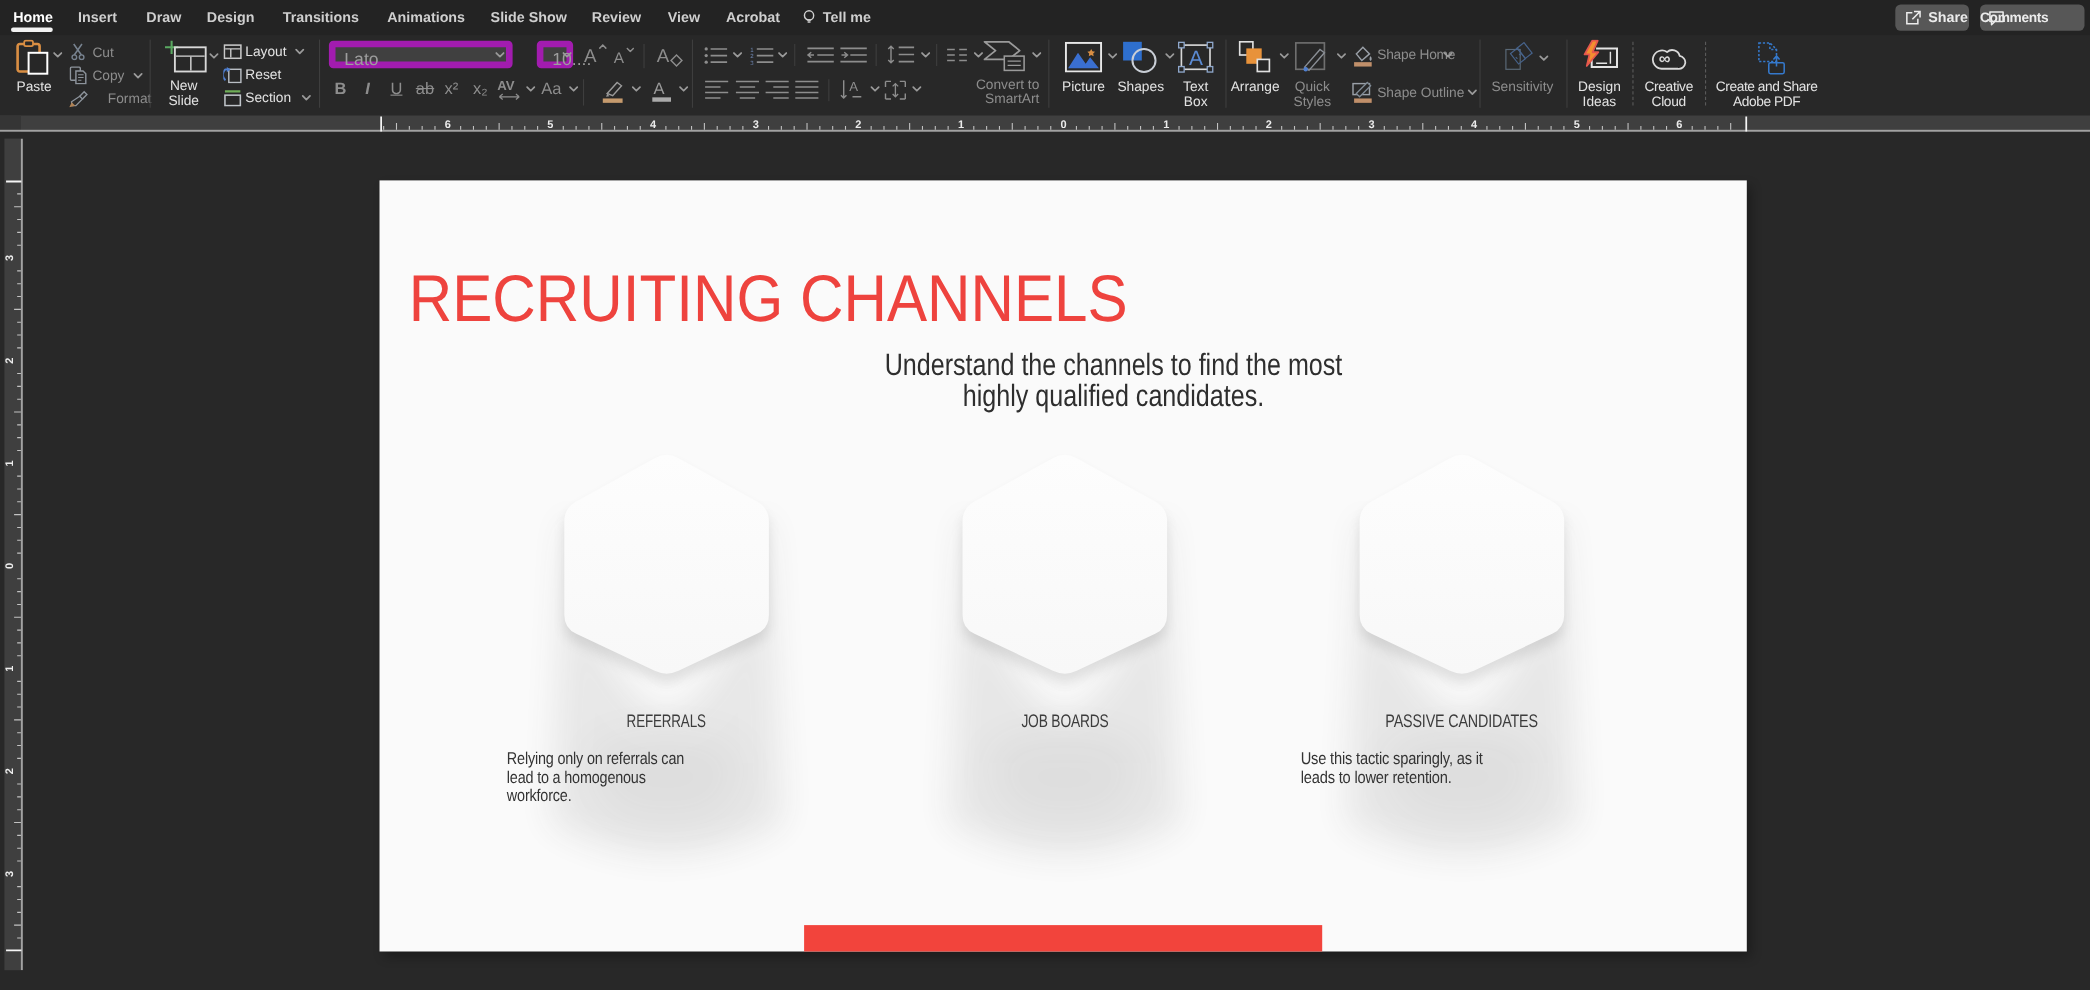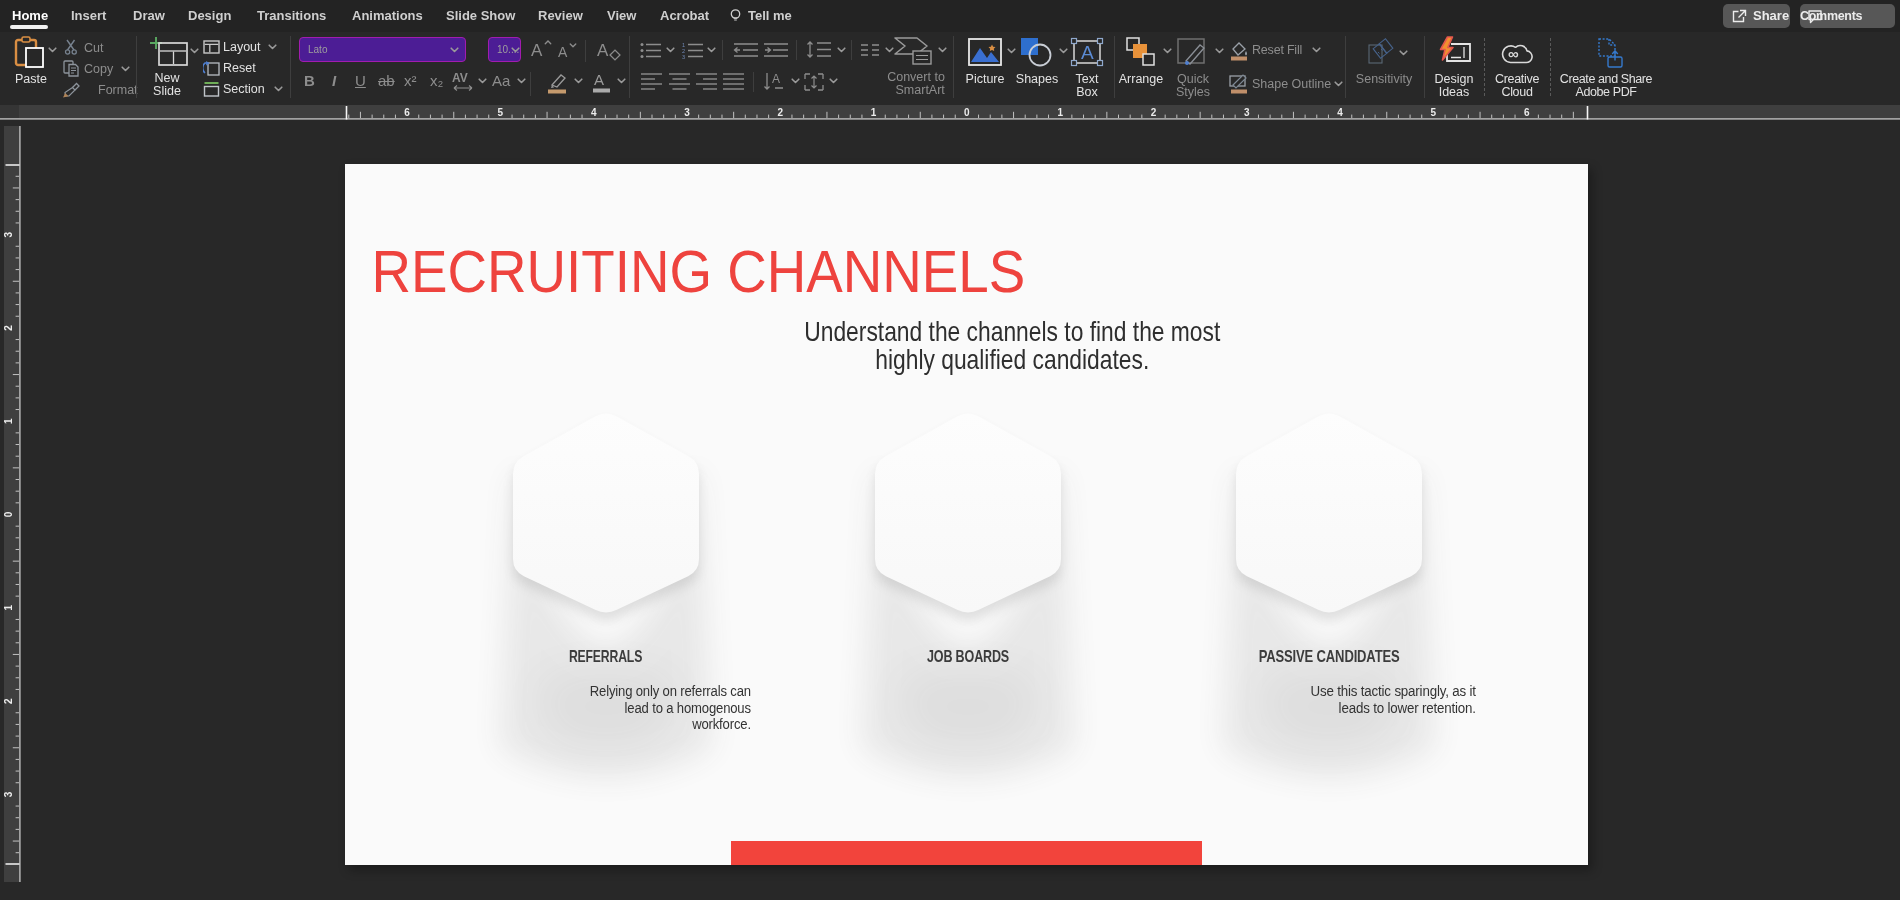--- a/index.html
+++ b/index.html
@@ -7,36 +7,36 @@
 #tabbar{position:absolute;left:0;top:0;width:1900px;height:32px;background:#232323}
 .tab{position:absolute;top:8px;font-size:13px;font-weight:700;color:#cfcfcf;white-space:nowrap;line-height:16px}
 .tab.active{color:#fff}
 #homeline{position:absolute;left:10px;top:25px;width:38px;height:3.5px;border-radius:2px;background:#f2f2f2}
 .tbtn{position:absolute;top:4px;height:24px;background:#575757;border-radius:5px;color:#ececec;
  font-size:13px;font-weight:700;line-height:24px;white-space:nowrap}
 .rdiv{position:absolute;width:1px;background:#3e3e3e}
 .lbl{position:absolute;font-size:12.5px;color:#e2e2e2;line-height:13px;white-space:nowrap}
 .lblc{position:absolute;font-size:12.5px;color:#e2e2e2;line-height:13px;white-space:nowrap;text-align:center;transform:translateX(-50%)}
 .gray{color:#8d8d8d!important}
-.inp{position:absolute;background:#4c1d95;border:1px solid #a21caf;border-radius:4px;
- font-size:10px;color:#9e9e9e;line-height:23px;padding-left:8px}
+.inp{position:absolute;background:#404040;border:6px solid #a21caf;border-radius:4px;
+ font-size:16px;color:#9e9e9e;line-height:23px;padding-left:8px}
 #hruler{position:absolute;left:0;top:105px;width:1900px;height:15px;background:#3f3f3f}
 #hrcorner{position:absolute;left:0;top:105px;width:19px;height:15px;background:#353535}
 #vruler{position:absolute;left:4px;top:126px;width:17px;height:756px;background:#3f3f3f}
 #slide{position:absolute;left:345px;top:164px;width:1243px;height:701px;background:#fafafa;
  box-shadow:4px 5px 10px rgba(0,0,0,0.32)}
 #title{position:absolute;left:0;top:76px;width:1243px;font-size:60px;font-weight:400;
  color:#ee433e;letter-spacing:0;line-height:64px;white-space:nowrap}
 #title span{display:inline-block;transform:scaleX(0.912);transform-origin:50% 50%;margin-left:-5px}
 #subtitle{position:absolute;left:0;top:154px;width:1334px;text-align:center;font-size:28px;font-weight:400;
  color:#2e2e2e;letter-spacing:0;line-height:28px}
 #subtitle span{display:inline-block;transform:scaleX(0.815);transform-origin:50% 50%}
-.colh{position:absolute;width:320px;text-align:center;font-size:16.5px;font-weight:700;color:#3c3c3c;
+.colh{position:absolute;width:320px;text-align:center;font-size:16.5px;font-weight:400;color:#3c3c3c;
  letter-spacing:-0.2px;line-height:17px}
-.cold{position:absolute;width:320px;text-align:right;font-size:15.5px;font-weight:400;color:#333;
+.cold{position:absolute;width:320px;text-align:left;font-size:15.5px;font-weight:400;color:#333;
  letter-spacing:-0.2px;line-height:16.5px}
 #redbar{position:absolute;left:386px;top:677px;width:471px;height:24px;background:#f2443c}
 .hexsvg{position:absolute}
 </style></head><body>
 <div id="tabbar">
     <div class="tab active" style="left:12px">Home</div>
     <div class="tab" style="left:71px">Insert</div>
     <div class="tab" style="left:133px">Draw</div>
     <div class="tab" style="left:188px">Design</div>
     <div class="tab" style="left:257px">Transitions</div>
@@ -314,21 +314,21 @@
   </svg>
 <svg class="abs" style="left:1215px;top:48px" width="9" height="6" viewBox="0 0 9 6">
     <path d="M1.2 1.2 L4.5 4.5 L7.8 1.2" stroke="#9a9a9a" stroke-width="1.6" fill="none" stroke-linecap="round" stroke-linejoin="round"></path>
   </svg>
 <div class="lblc gray" style="left:1193px;top:73px">Quick<br>Styles</div>
 <svg class="abs" style="left:1228px;top:41px" width="22" height="20" viewBox="0 0 22 20">
 <path d="M5 8 L11 2 L17 8 L10 14 Z" fill="none" stroke="#9aa0a8" stroke-width="1.3"></path>
 <path d="M18 10 q2 3 0 4.5 q-2 -1.5 0 -4.5" fill="#9aa0a8"></path>
 <rect x="3" y="15.5" width="16" height="4" fill="#c08f6a"></rect>
   </svg>
-<div class="lbl gray" style="left:1252px;top:44px;letter-spacing:-0.2px">Reset Fill</div>
+<div class="lbl gray" style="left:1252px;top:44px;letter-spacing:-0.2px">Shape Home</div>
 <svg class="abs" style="left:1312px;top:47px" width="9" height="6" viewBox="0 0 9 6">
     <path d="M1.2 1.2 L4.5 4.5 L7.8 1.2" stroke="#9a9a9a" stroke-width="1.6" fill="none" stroke-linecap="round" stroke-linejoin="round"></path>
   </svg>
 <svg class="abs" style="left:1228px;top:73px" width="22" height="21" viewBox="0 0 22 21">
 <rect x="2" y="3" width="15" height="10" fill="none" stroke="#9aa0a8" stroke-width="1.3"></rect>
 <path d="M5 12 L15 2 L18 5 L8 15 Z" fill="#272727" stroke="#7f8a95" stroke-width="1.2"></path>
 <rect x="3" y="16.5" width="16" height="4" fill="#c08f6a"></rect>
   </svg>
 <div class="lbl gray" style="left:1252px;top:78px">Shape Outline</div>
 <svg class="abs" style="left:1334px;top:81px" width="9" height="6" viewBox="0 0 9 6">

